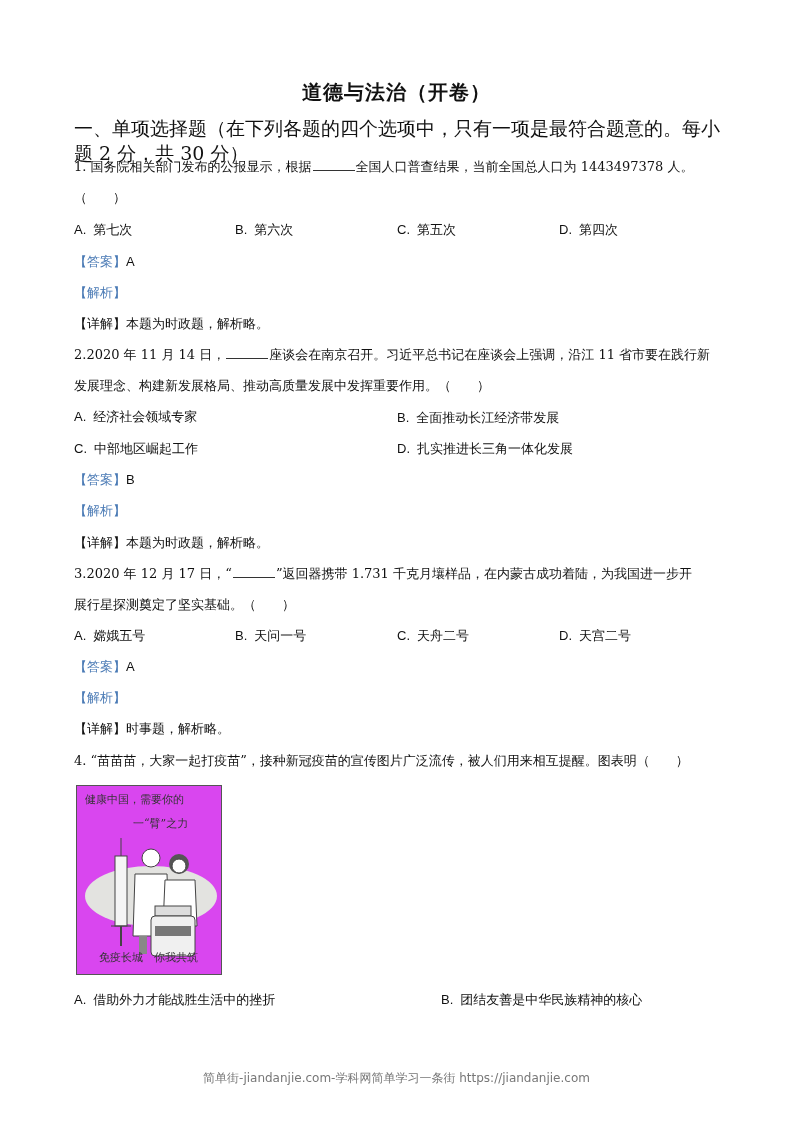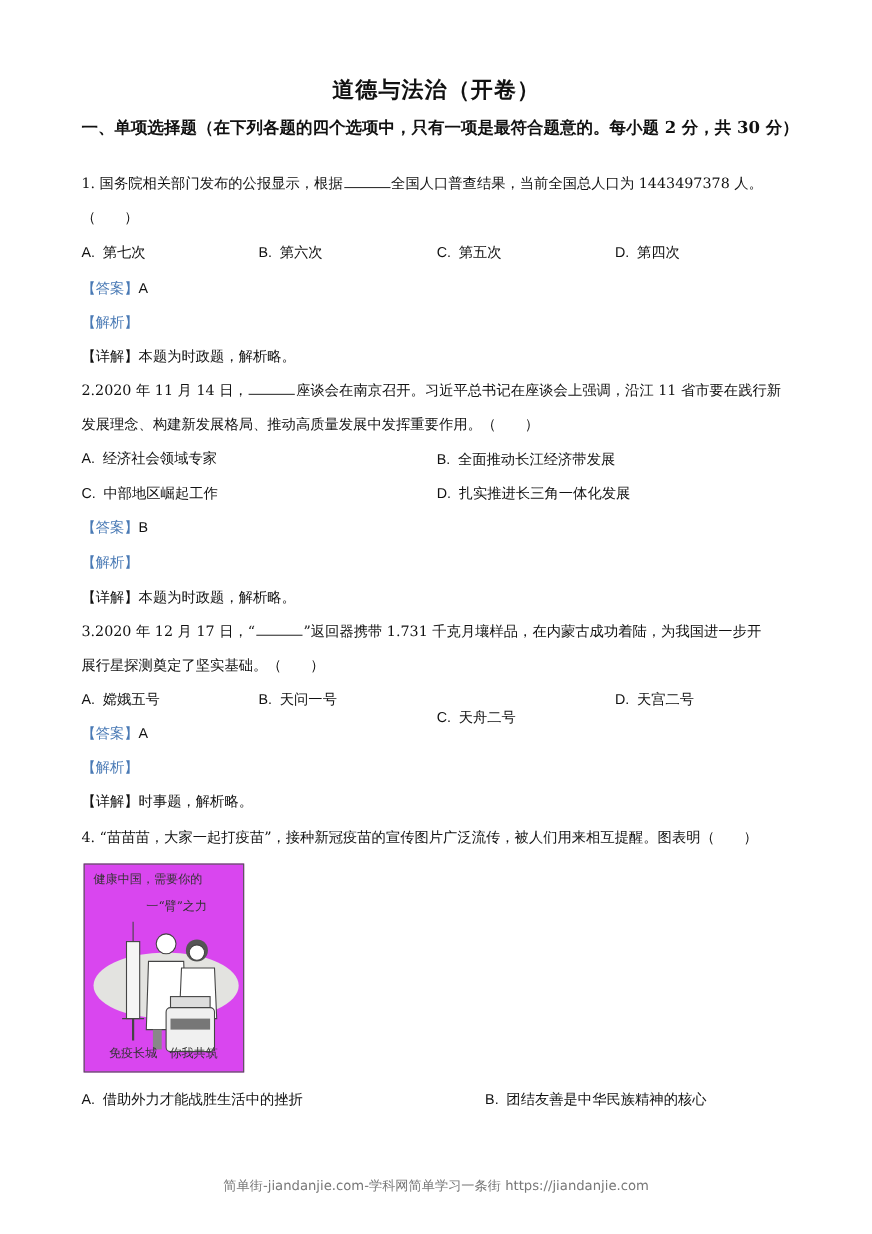--- a/index.html
+++ b/index.html
@@ -2,26 +2,26 @@
 <html><head>
 <meta charset="utf-8">
 <style>
   html, body { margin: 0; padding: 0; background: #ffffff; }
   body {
     width: 793px; height: 1122px; position: relative; overflow: hidden;
     font-family: "DejaVu Serif", "Liberation Serif", serif;
     color: #111;
   }
   .page-title {
-    position: absolute; top: 68px; left: 0; width: 793px; text-align: center;
+    position: absolute; top: 79px; left: 0; width: 793px; text-align: center;
     font-size: 20px; font-weight: bold; letter-spacing: 1px;
   }
   .section-title {
-    position: absolute; left: 74px; top: 104px; width: 660px;
-    font-size: 15px; font-weight: bold; line-height: 25px;
+    position: absolute; left: 74px; top: 116px; width: 660px;
+    font-size: 19px; font-weight: normal; line-height: 25px;
   }
   .line { position: absolute; left: 74px; font-size: 13px; white-space: nowrap; }
   .opt { position: absolute; font-size: 13px; white-space: nowrap; }
   .opt .letter { font-family: "Liberation Sans", sans-serif; margin-right: 7px; }
   .tag { color: #4a7ab5; }
   .ans-val { font-family: "Liberation Sans", sans-serif; }
   .blank { display: inline-block; width: 42px; border-bottom: 1px solid #333; height: 10px; margin: 0 1px; }
   .figure {
     position: absolute; left: 76px; top: 785px; width: 144px; height: 188px;
     border: 1.5px solid #555; background: #d946ef; overflow: hidden; text-align: center;
@@ -62,21 +62,21 @@
 <div class="line" style="top:471px;"><span class="tag">【答案】</span><span class="ans-val">B</span></div>
 <div class="line" style="top:502px;"><span class="tag">【解析】</span></div>
 <div class="line" style="top:534px;"><span>【详解】</span><span>本题为时政题，解析略。</span></div>
 
 <div class="line" style="top:565px;">
   <span>3.</span><span>2020 年 12 月 17 日，“</span><span class="blank"></span><span>”返回器携带 1.731 千克月壤样品，在内蒙古成功着陆，为我国进一步开</span>
 </div>
 <div class="line" style="top:596px;">展行星探测奠定了坚实基础。（　　）</div>
 <div class="opt" style="left:74px; top:627px;"><span class="letter">A.</span><span>嫦娥五号</span></div>
 <div class="opt" style="left:235px; top:627px;"><span class="letter">B.</span><span>天问一号</span></div>
-<div class="opt" style="left:397px; top:627px;margin-top:16px;"><span class="letter">C.</span><span>天舟二号</span></div>
+<div class="opt" style="left:397px; top:627px;"><span class="letter">C.</span><span>天舟二号</span></div>
 <div class="opt" style="left:559px; top:627px;"><span class="letter">D.</span><span>天宫二号</span></div>
 <div class="line" style="top:658px;"><span class="tag">【答案】</span><span class="ans-val">A</span></div>
 <div class="line" style="top:689px;"><span class="tag">【解析】</span></div>
 <div class="line" style="top:720px;"><span>【详解】</span><span>时事题，解析略。</span></div>
 
 <div class="line" style="top:752px;">
   <span>4.</span>
   <span>“苗苗苗，大家一起打疫苗”，接种新冠疫苗的宣传图片广泛流传，被人们用来相互提醒。图表明（　　）</span>
 </div>
 

